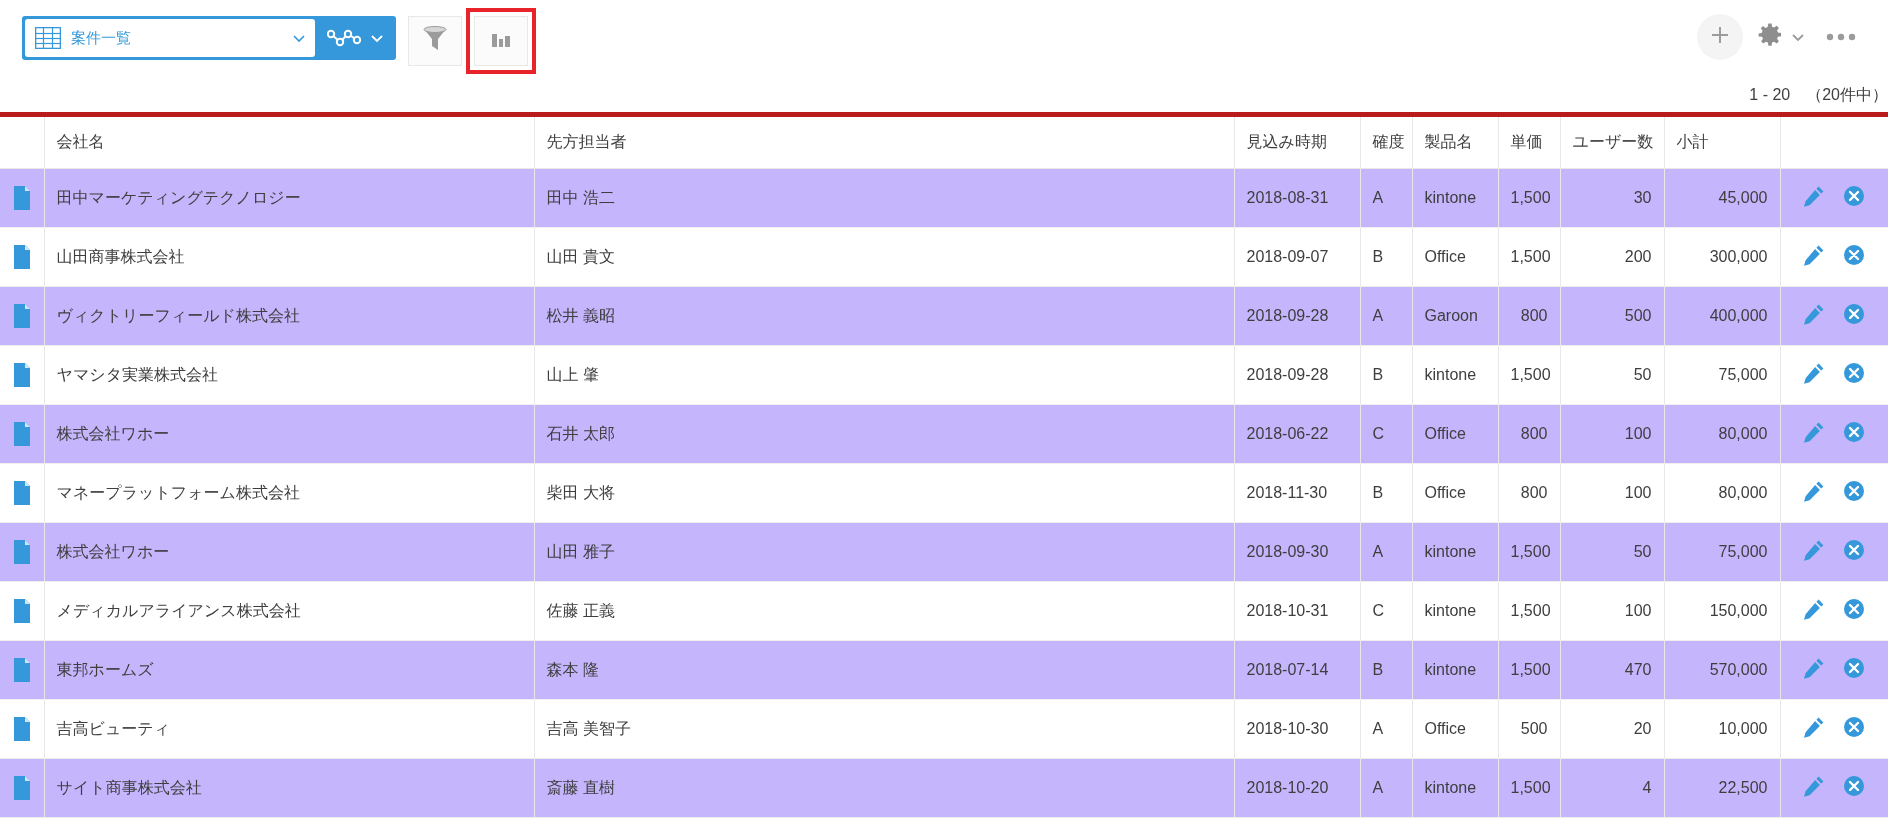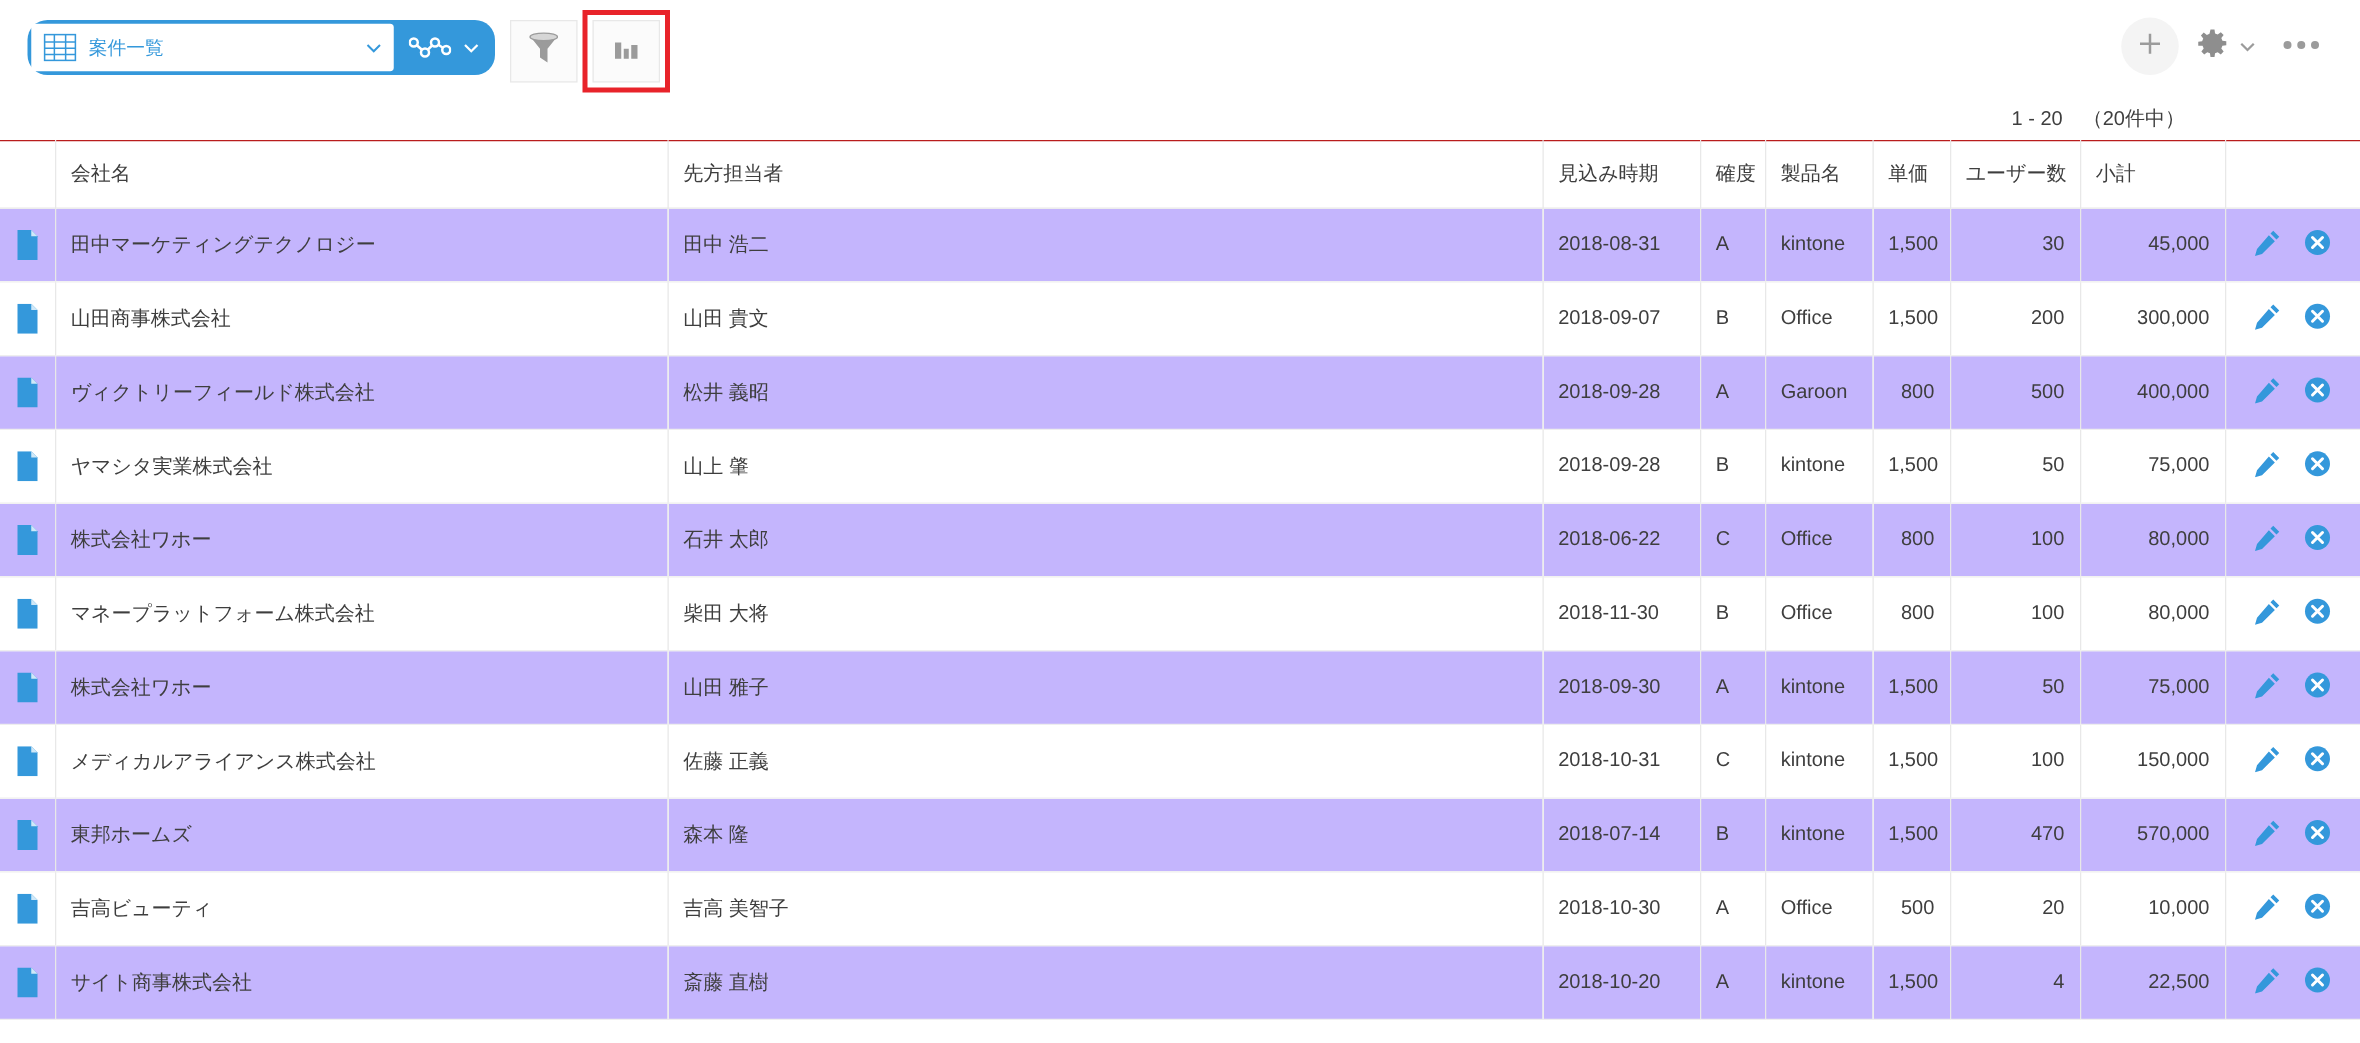--- a/index.html
+++ b/index.html
@@ -21,21 +21,21 @@
     display: flex;
     align-items: flex-start;
     padding: 16px 0 0 22px;
   }
 
   .view-switcher {
     display: flex;
     align-items: flex-end;
     height: 44px;
     background: #3498db;
-    border-radius: 16px;
+    border-radius: 3px;
     padding: 3px;
   }
   .view-select {
     display: flex;
     align-items: center;
     width: 290px;
     height: 38px;
     background: #ffffff;
     border-radius: 3px;
     padding: 0 8px 0 10px;
@@ -105,21 +105,20 @@
     cursor: pointer;
     padding: 0 6px;
   }
 
   
   #pager {
     height: 34px;
     display: flex;
     align-items: center;
     justify-content: flex-end;
-    padding-right: 140px;
     font-size: 16px;
     color: #3e3e3e;
   }
 
   
   #table-wrap { width: 1888px; }
   table.reclist {
     width: 1888px;
     border-collapse: collapse;
     table-layout: fixed;
@@ -128,21 +127,21 @@
   table.reclist th, table.reclist td {
     border-right: 1px solid #e8e8e8;
     padding: 0 12px;
     height: 59px;
     vertical-align: middle;
     font-weight: normal;
     overflow: hidden;
     white-space: nowrap;
   }
   table.reclist thead th {
-    border-top: 1px solid #b91c1c;
+    border-top: 5px solid #b91c1c;
     border-bottom: 1px solid #e8e8e8;
     color: #3e3e3e;
     text-align: left;
     height: 54px;
     background: #ffffff;
     font-size: 16px;
   }
   table.reclist tbody td {
     border-bottom: 1px solid #eeeeee;
     color: #3e3e3e;

